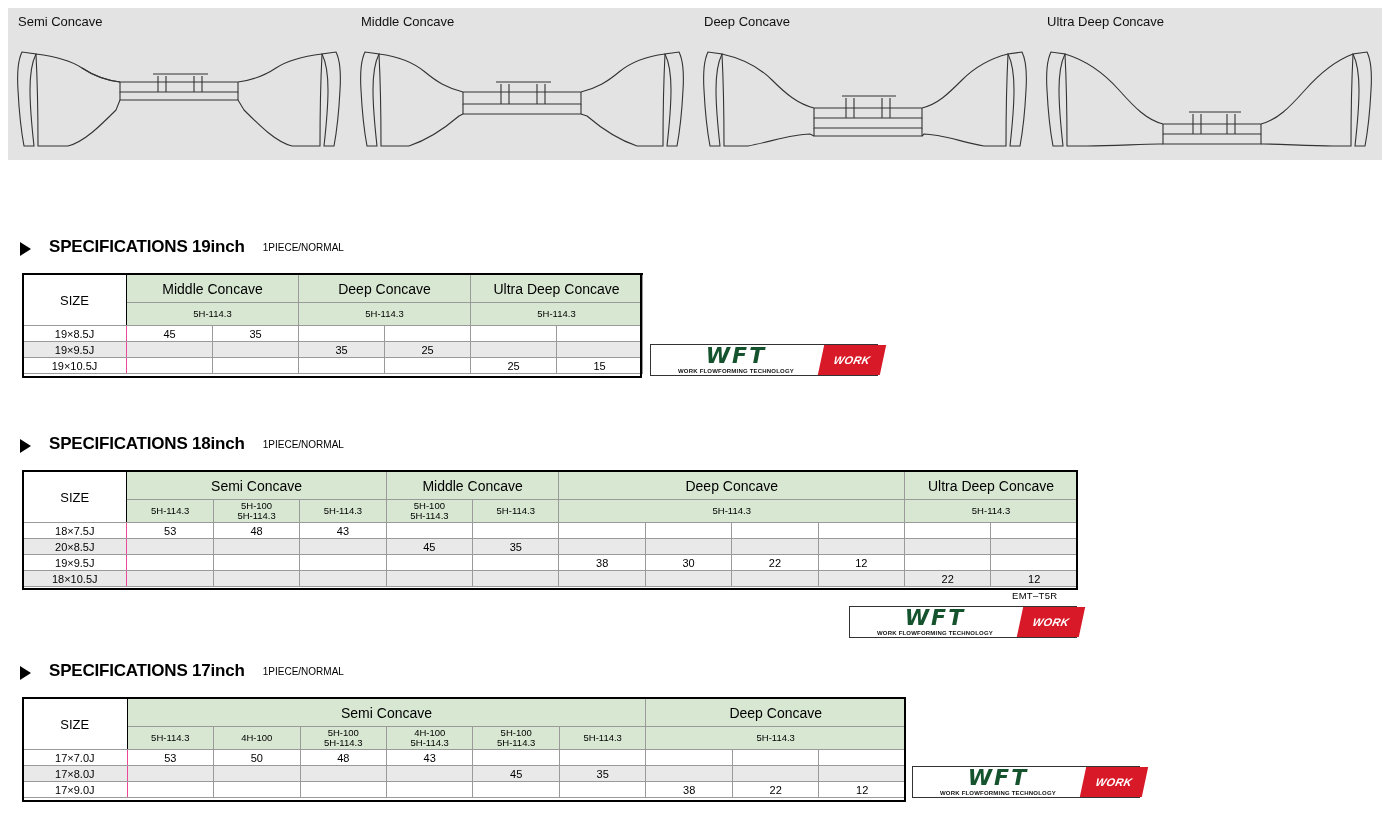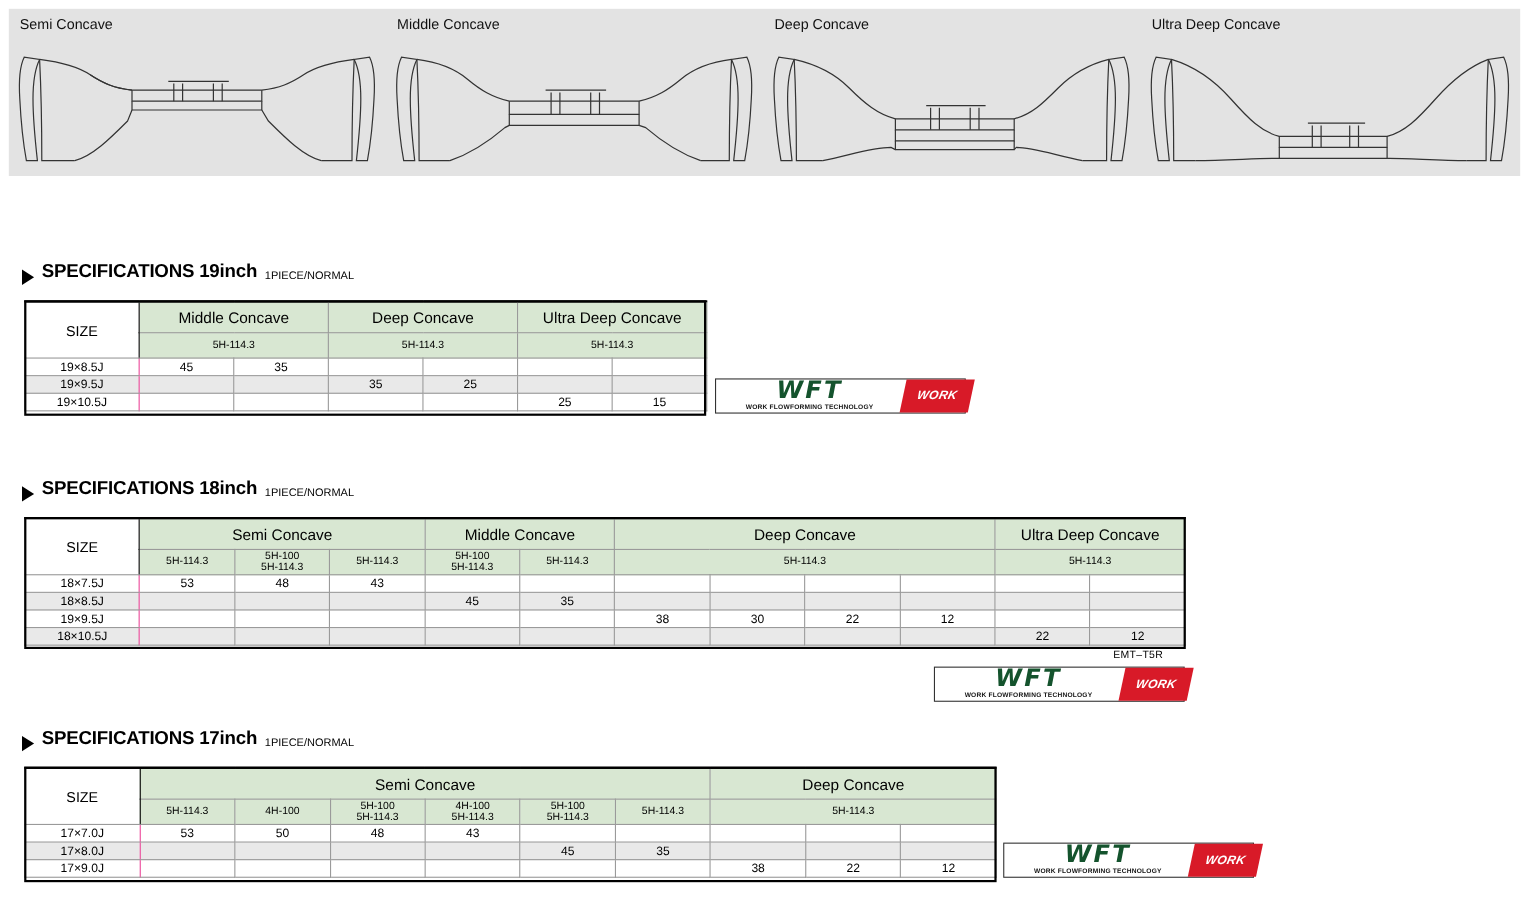--- a/index.html
+++ b/index.html
@@ -43,22 +43,22 @@
     top: 26px;
     left: 0;
     width: 100%;
     height: 120px;
   }
 
   
   .section-head {
     position: absolute;
     display: flex;
-    align-items: flex-end;
-    gap: 7px;
+    align-items: center;
+    gap: 18px;
   }
   .tri {
     width: 0;
     height: 0;
     border-left: 11px solid #000;
     border-top: 7px solid transparent;
     border-bottom: 7px solid transparent;
     position: relative;
     top: 2px;
   }
@@ -380,21 +380,21 @@
       <td class="val"></td>
       <td class="val"></td>
       <td class="val"></td>
       <td class="val"></td>
       <td class="val"></td>
       <td class="val"></td>
       <td class="val"></td>
       <td class="val"></td>
     </tr>
     <tr class="alt">
-      <td class="size">18×8.5J</td>
+      <td class="size">20×8.5J</td>
       <td class="val"></td>
       <td class="val"></td>
       <td class="val"></td>
       <td class="val">45</td>
       <td class="val">35</td>
       <td class="val"></td>
       <td class="val"></td>
       <td class="val"></td>
       <td class="val"></td>
       <td class="val"></td>

